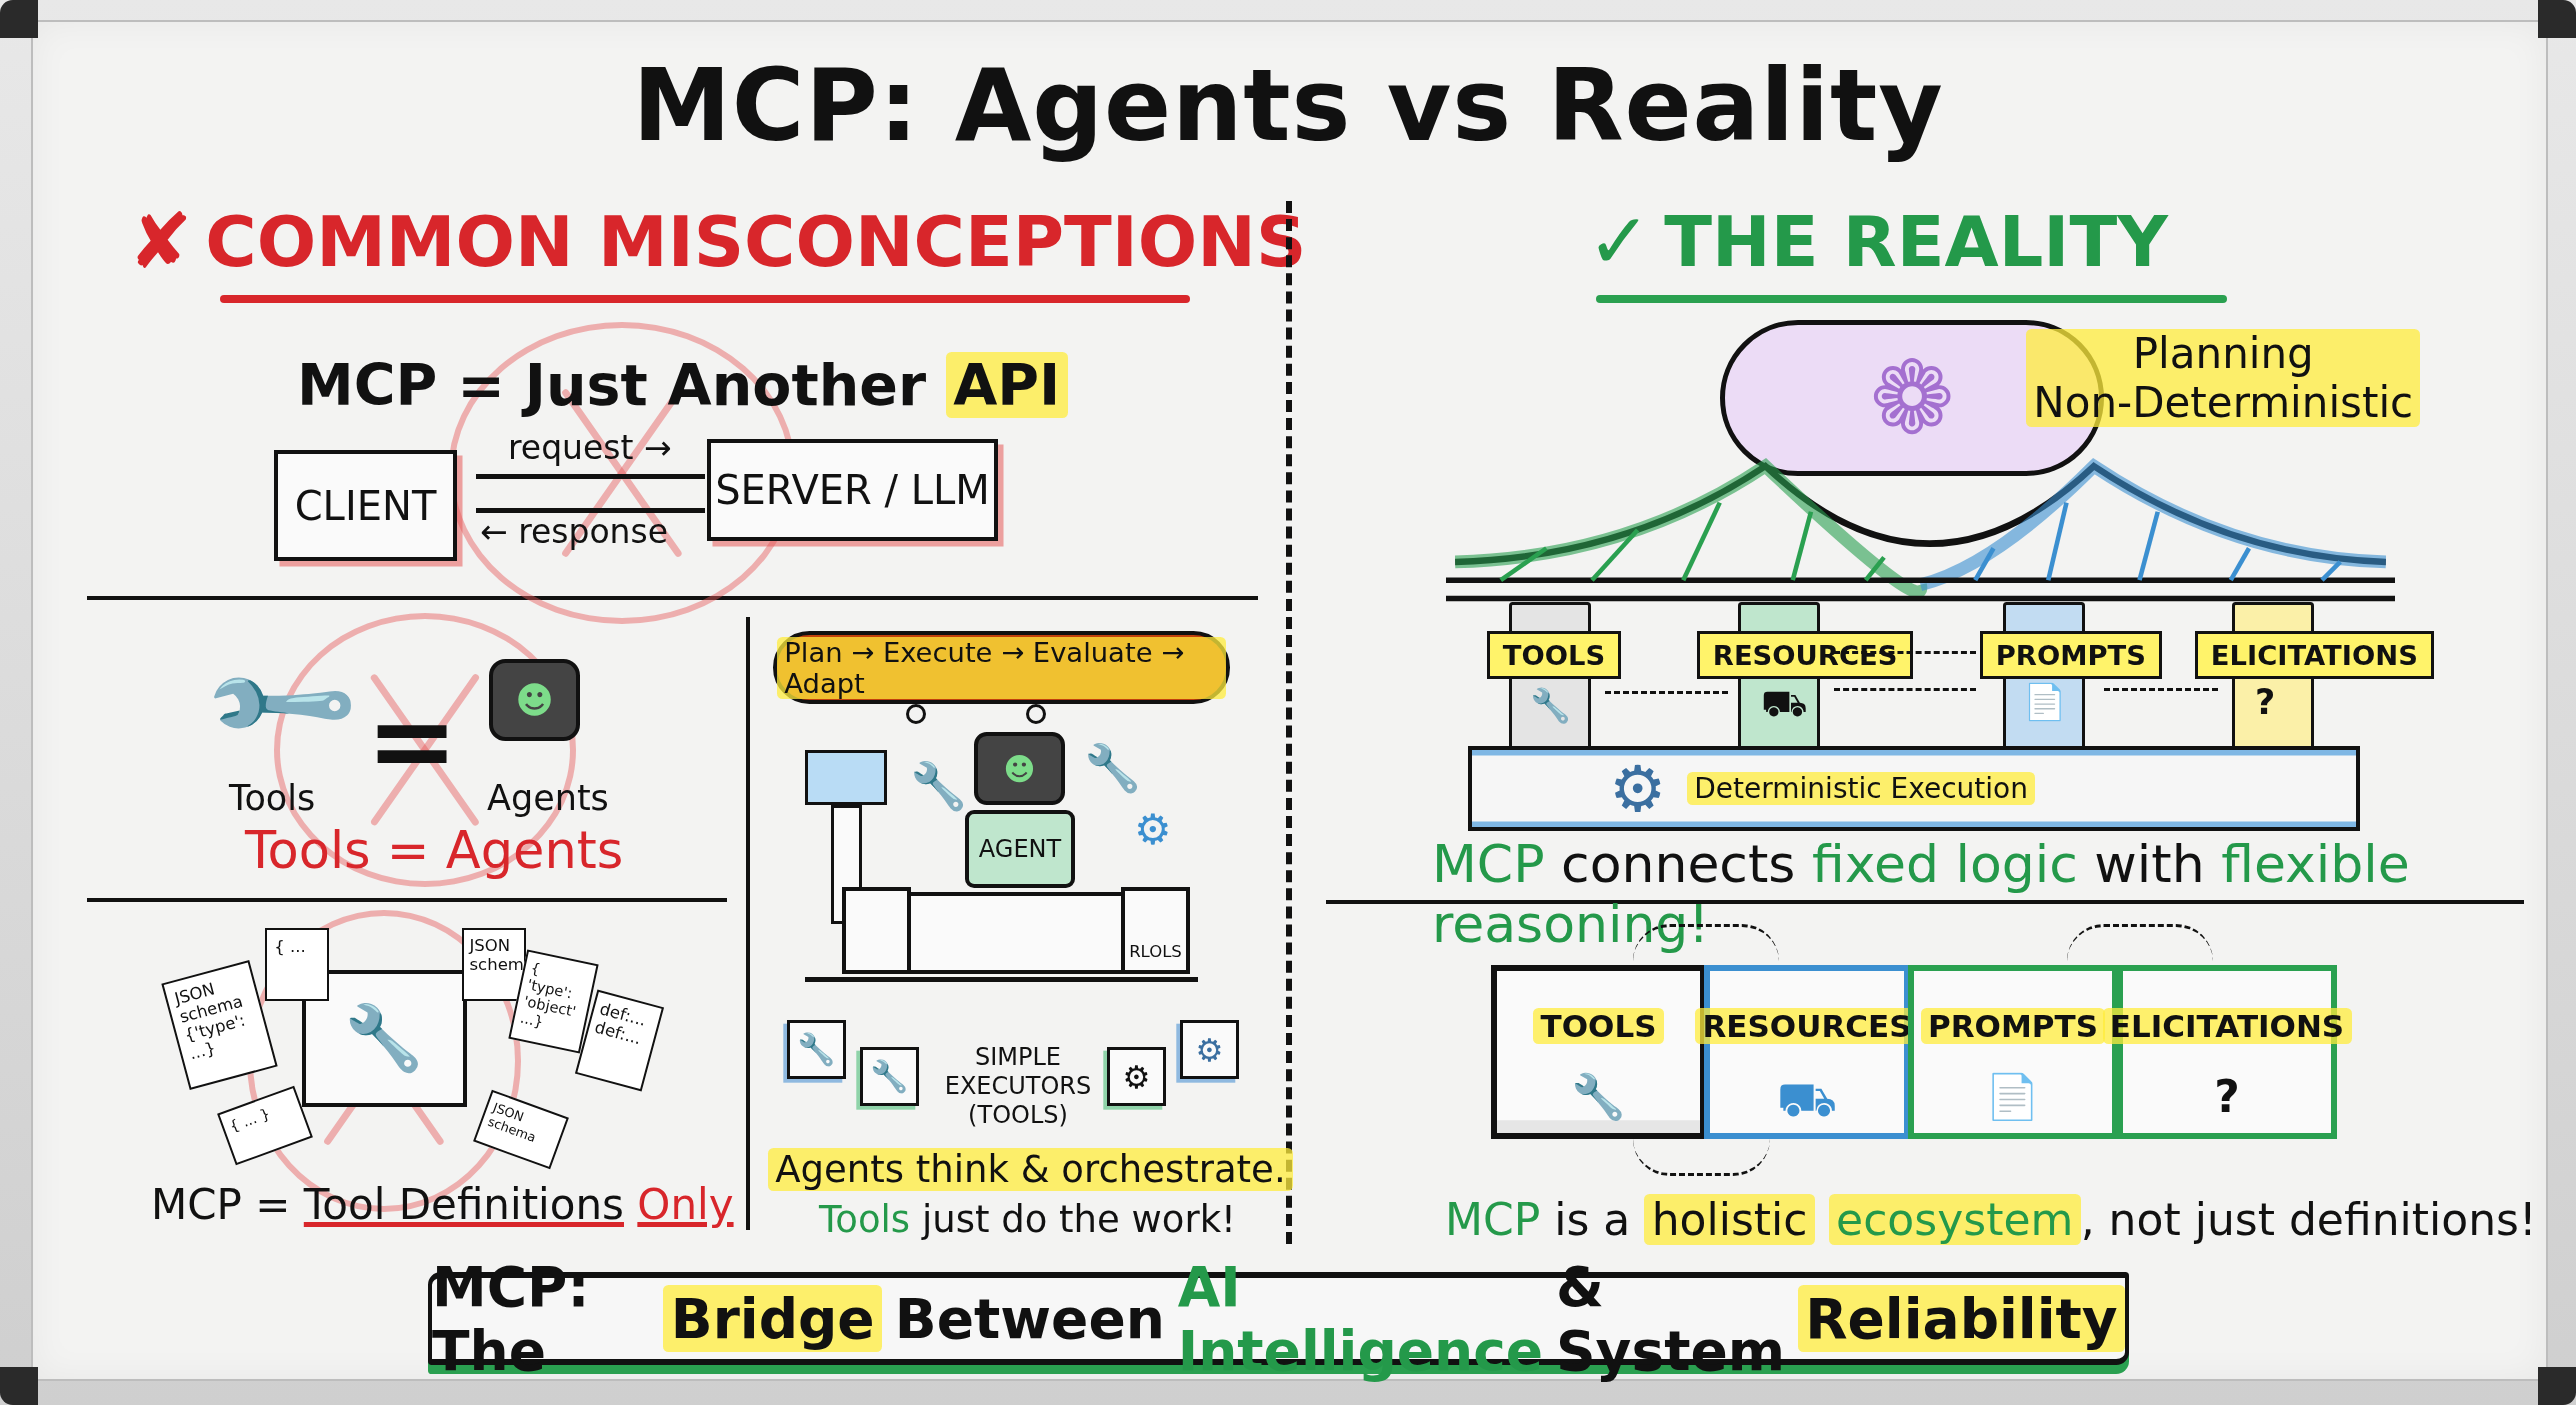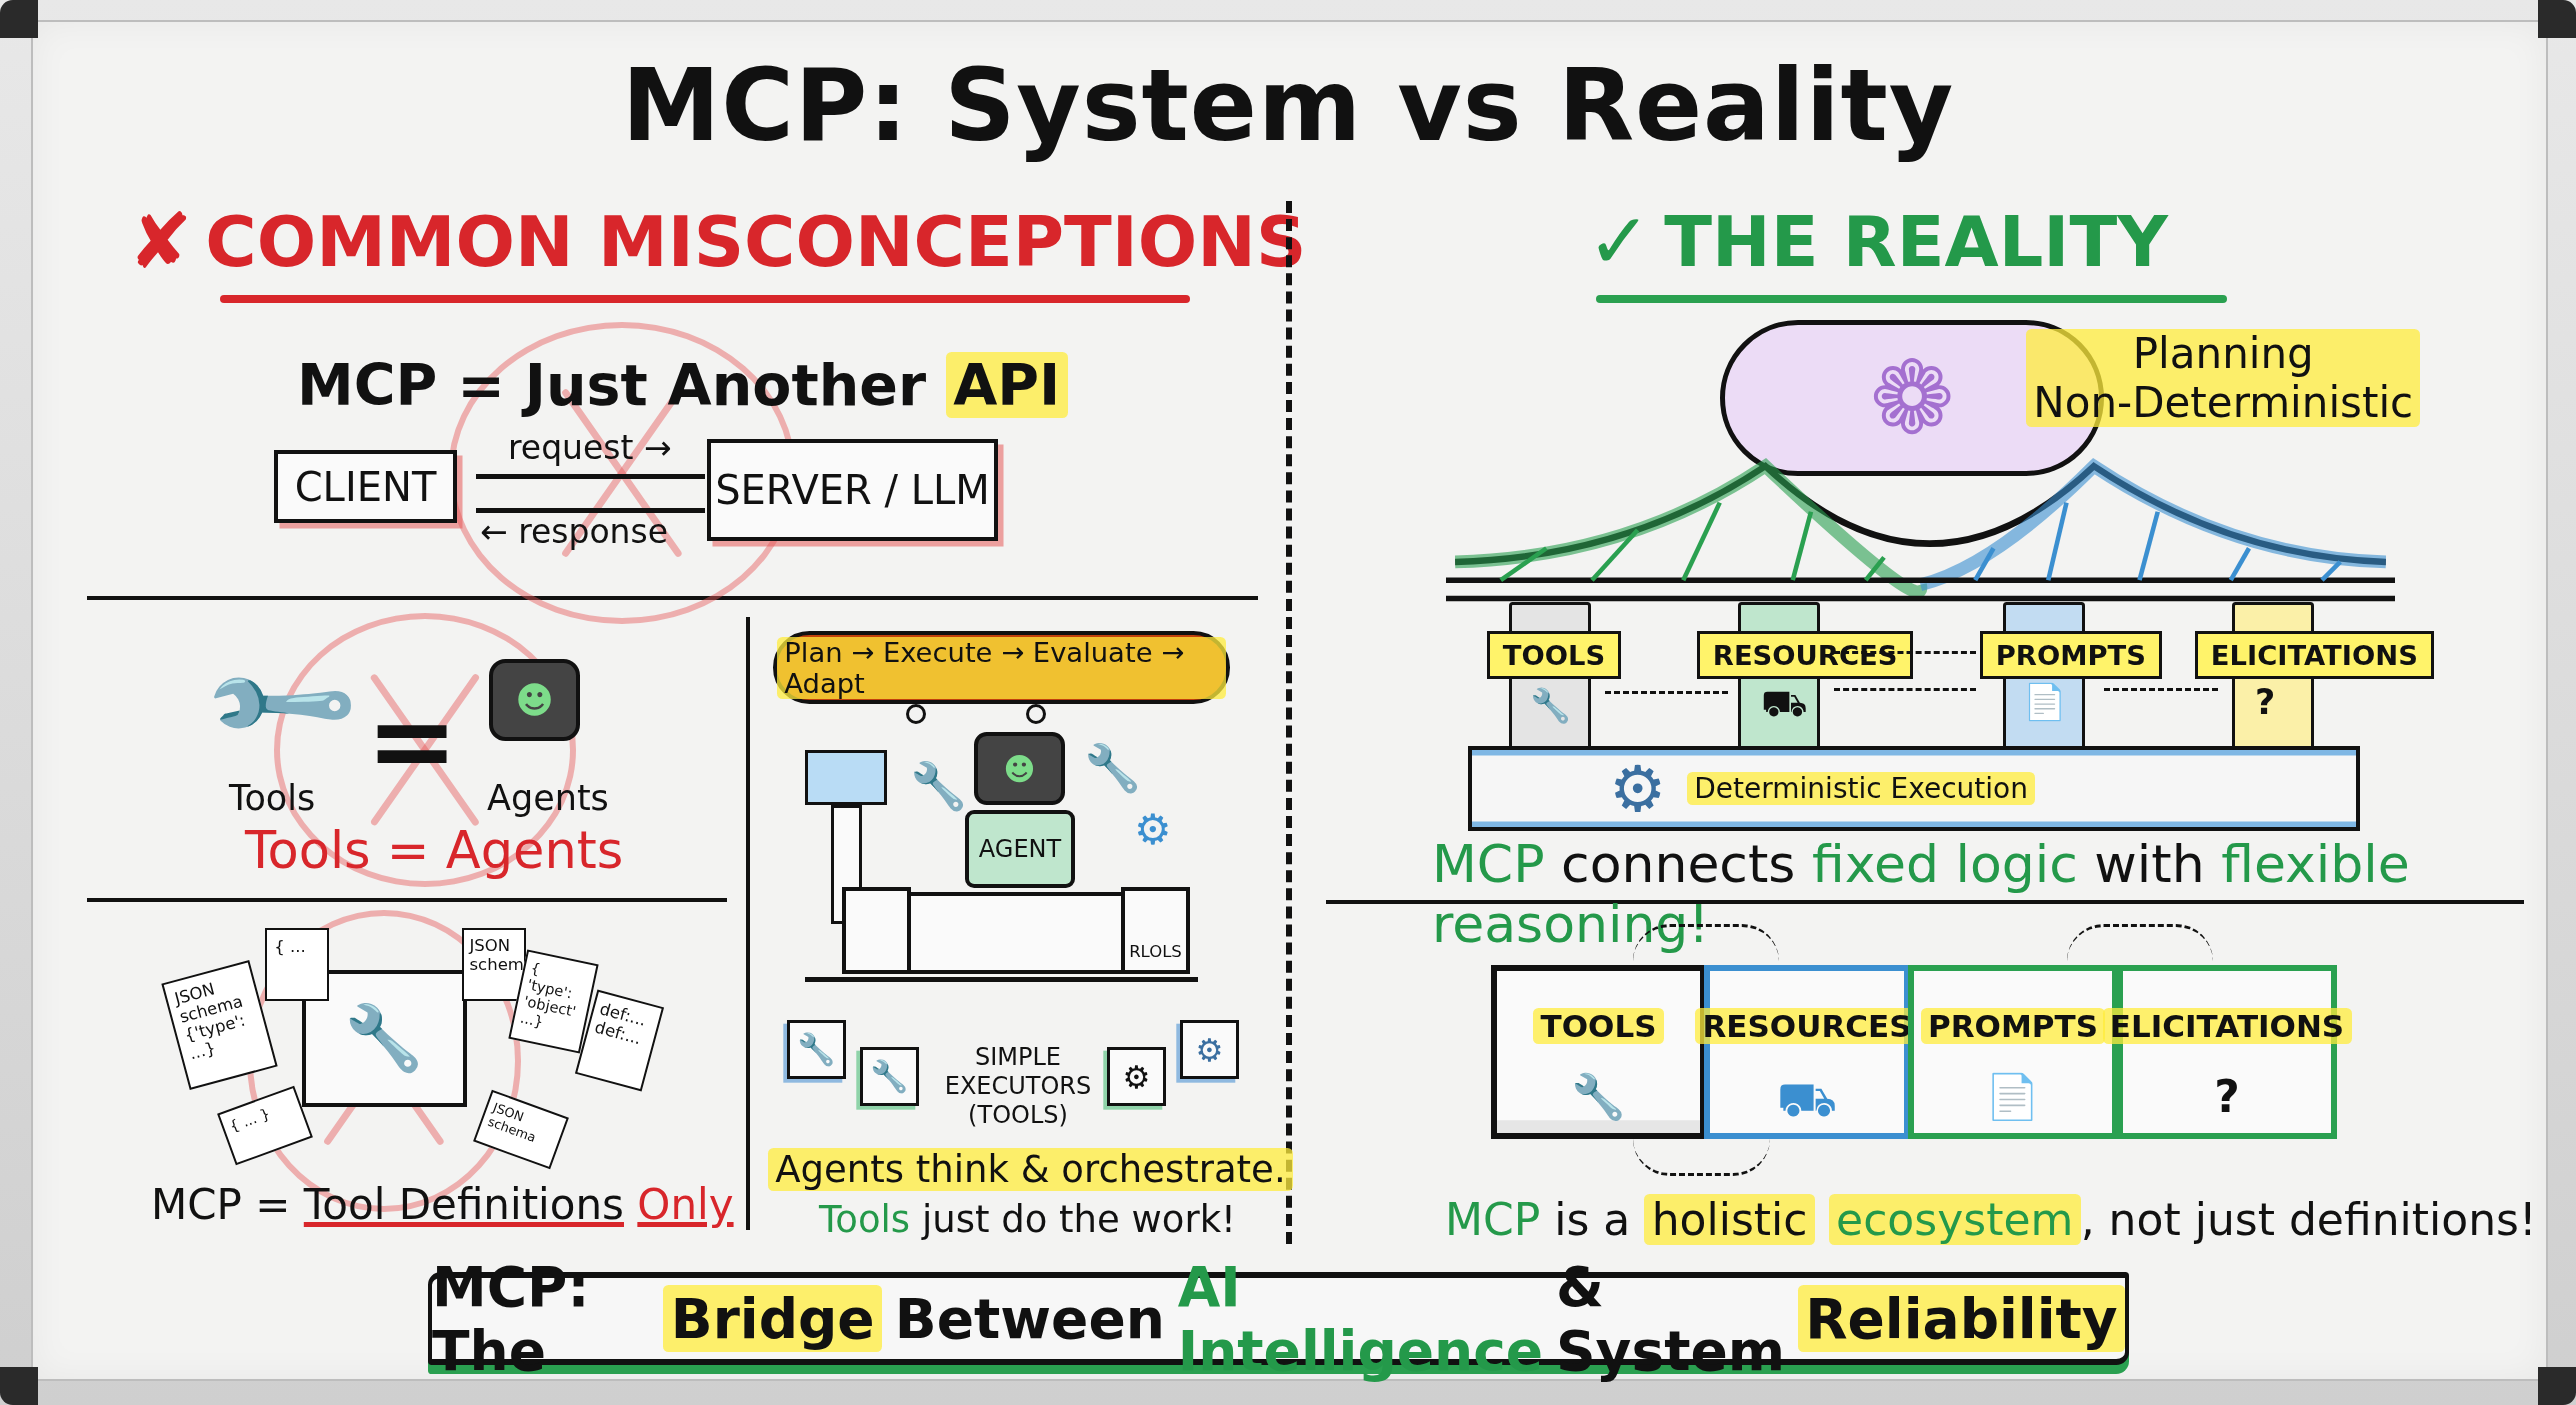--- a/index.html
+++ b/index.html
@@ -79,21 +79,21 @@
 <body>
 
 <div class="frame">
   <div class="board"></div>
   <div class="corner tl"></div>
   <div class="corner tr"></div>
   <div class="corner bl"></div>
   <div class="corner br"></div>
 </div>
 
-<div class="abs title">MCP: System vs Reality</div>
+<div class="abs title">MCP: Agents vs Reality</div>
 
 <div class="abs section-head red">
   <span style="font-size:77px;">✘</span>
   <span>COMMON MISCONCEPTIONS</span>
 </div>
 <div class="abs underline red"></div>
 
 <div class="abs section-head green">
   <span style="font-size:77px;">✓</span>
   <span>THE REALITY</span>
@@ -106,21 +106,21 @@
 <div class="abs hline" style="left:87px; top:898px; width:640px;"></div>
 <div class="abs vline" style="left:746px; top:617px; height:613px;"></div>
 
 <div class="abs hline" style="left:1326px; top:900px; width:1198px;"></div>
 
 <div class="abs cross-circle cross-x" style="left:448px; top:322px; width:348px; height:302px;"></div>
 <div class="abs" style="left:297px; top:352px; font-size:57px; font-weight:600;">
   <span>MCP = Just Another</span>
   <span class="hl">API</span>
 </div>
-<div class="abs box" style="left:274px; top:450px; width:183px; height:73px;">CLIENT</div>
+<div class="abs box" style="left:274px; top:450px; width:183px; height:111px;">CLIENT</div>
 <div class="abs box" style="left:707px; top:439px; width:291px; height:102px;">SERVER / LLM</div>
 <div class="abs" style="left:508px; top:428px; font-size:33px;">request →</div>
 <div class="abs" style="left:476px; top:474px; width:229px; height:4.6px; background:#111;"></div>
 <div class="abs" style="left:476px; top:508px; width:229px; height:4.6px; background:#111;"></div>
 <div class="abs" style="left:480px; top:512px; font-size:33px;">← response</div>
 
 <div class="abs cross-circle cross-x" style="left:274px; top:613px; width:302px; height:274px;"></div>
 <div class="abs" style="left:218px; top:645px; font-size:101px; color:#333; transform:rotate(-45deg);">🔧</div>
 <div class="abs" style="left:366px; top:677px; font-size:110px; font-weight:700;">=</div>
 <div class="abs" style="left:489px; top:659px; width:91px; height:82px; border:4.6px solid #111; border-radius:16.5px; background:#444; display:flex; align-items:center; justify-content:center; color:#7ddc8a; font-size:37px;">☻</div>

